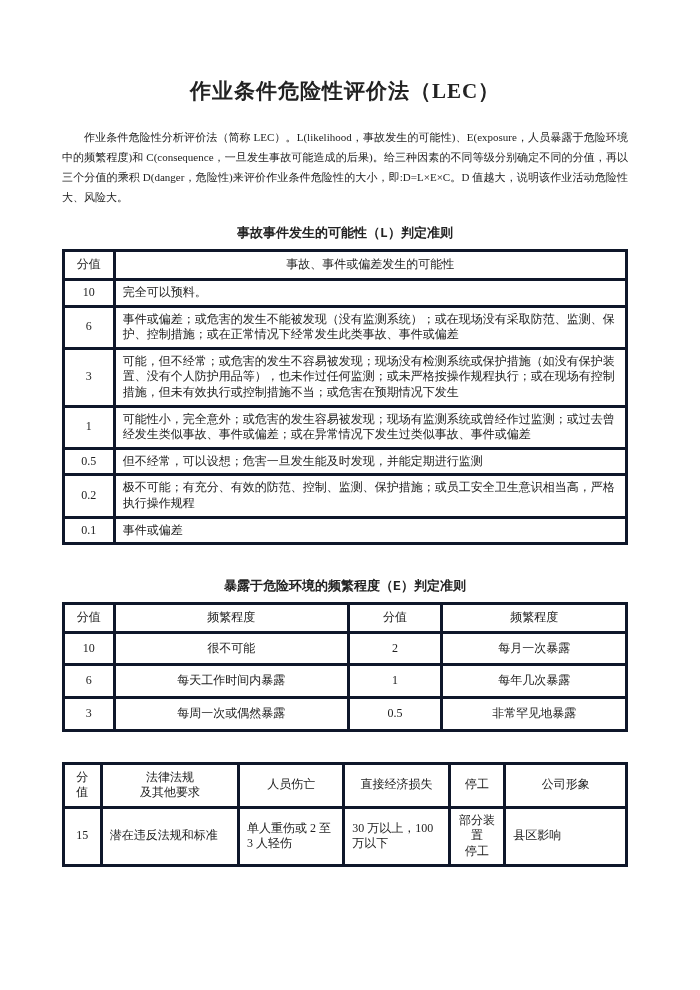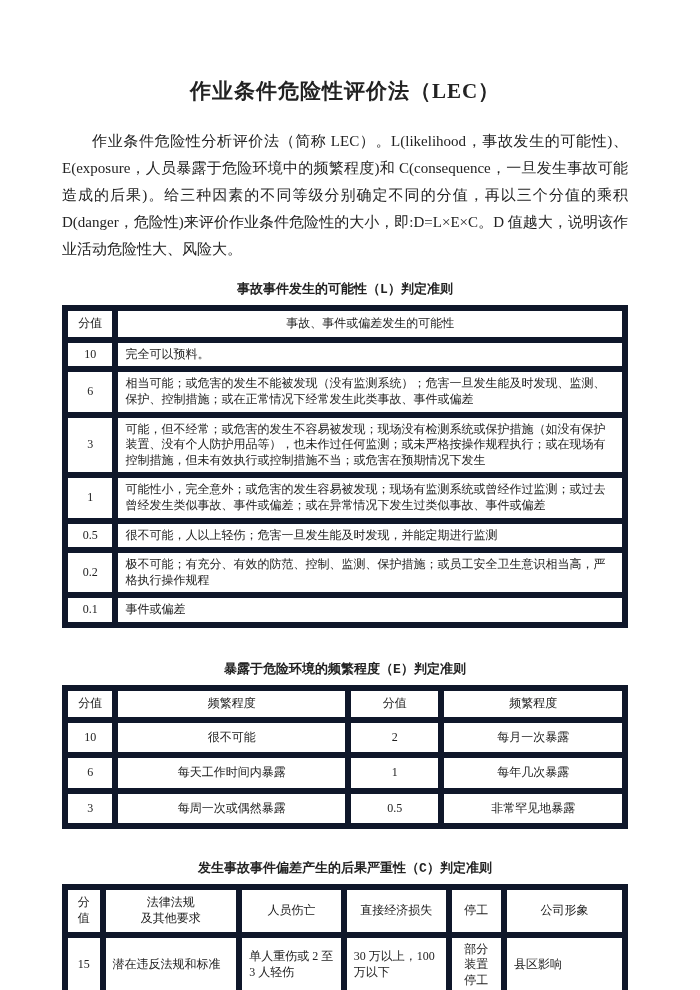--- a/index.html
+++ b/index.html
@@ -21,21 +21,21 @@
   .doc-title {
     margin: 0;
     font-size: 21px;
     font-weight: bold;
     text-align: center;
     line-height: 1.25;
     letter-spacing: 1px;
   }
   .intro {
     margin: 24px 0 0 0;
-    font-size: 15px;
+    font-size: 11px;
     line-height: 1.8;
     text-align: justify;
     text-indent: 2em;
   }
   .section-heading {
     margin: 0 0 7px 0;
     font-size: 13px;
     font-weight: bold;
     text-align: center;
     font-family: Liberation Mono, monospace;
@@ -43,21 +43,21 @@
   .section-t1 { margin-top: 17px; }
   .section-t2 { margin-top: 32px; }
   .section-t3 { margin-top: 30px; }
   table.tbl {
     width: 100%;
     border-collapse: collapse;
     table-layout: fixed;
     font-size: 12px;
   }
   .tbl th, .tbl td {
-    border: 6px solid #0f172a;
+    border: 3px solid #0f172a;
     padding: 3px 7px;
     line-height: 1.3;
     vertical-align: middle;
     white-space: pre-line;
     font-weight: normal;
     text-align: left;
     word-break: break-all;
   }
   .tbl th { text-align: center; padding-top: 5px; padding-bottom: 5px; }
   .t1 td:nth-child(1) { text-align: center; }
@@ -88,33 +88,33 @@
             <th>事故、事件或偏差发生的可能性</th>
           </tr>
       </thead>
       <tbody>
           <tr>
             <td>10</td>
             <td>完全可以预料。</td>
           </tr>
           <tr>
             <td>6</td>
-            <td>相当可能；或危害的发生不能被发现（没有监测系统）；危害一旦发生能及时发现、监测、保护、控制措施；或在正常情况下经常发生此类事故、事件或偏差</td>
+            <td>事件或偏差；或危害的发生不能被发现（没有监测系统）；或在现场没有采取防范、监测、保护、控制措施；或在正常情况下经常发生此类事故、事件或偏差</td>
           </tr>
           <tr>
             <td>3</td>
             <td>可能，但不经常；或危害的发生不容易被发现；现场没有检测系统或保护措施（如没有保护装置、没有个人防护用品等），也未作过任何监测；或未严格按操作规程执行；或在现场有控制措施，但未有效执行或控制措施不当；或危害在预期情况下发生</td>
           </tr>
           <tr>
             <td>1</td>
             <td>可能性小，完全意外；或危害的发生容易被发现；现场有监测系统或曾经作过监测；或过去曾经发生类似事故、事件或偏差；或在异常情况下发生过类似事故、事件或偏差</td>
           </tr>
           <tr>
             <td>0.5</td>
-            <td>很不可能，人以上轻伤；危害一旦发生能及时发现，并能定期进行监测</td>
+            <td>但不经常，可以设想；危害一旦发生能及时发现，并能定期进行监测</td>
           </tr>
           <tr>
             <td>0.2</td>
             <td>极不可能；有充分、有效的防范、控制、监测、保护措施；或员工安全卫生意识相当高，严格执行操作规程</td>
           </tr>
           <tr>
             <td>0.1</td>
             <td>事件或偏差</td>
           </tr>
         </tbody>
@@ -155,21 +155,20 @@
             <td>3</td>
             <td>每周一次或偶然暴露</td>
             <td>0.5</td>
             <td>非常罕见地暴露</td>
           </tr>
         </tbody>
     </table>
   </div>
 
   <div class="section section-t3">
-    <h2 class="section-heading">发生事故事件偏差产生的后果严重性（C）判定准则</h2>
     <table class="tbl t3">
       <colgroup>
         <col style="width:6.7%">
         <col style="width:24.4%">
         <col style="width:18.7%">
         <col style="width:18.7%">
         <col style="width:9.9%">
         <col style="width:21.6%">
       </colgroup>
       <thead>

